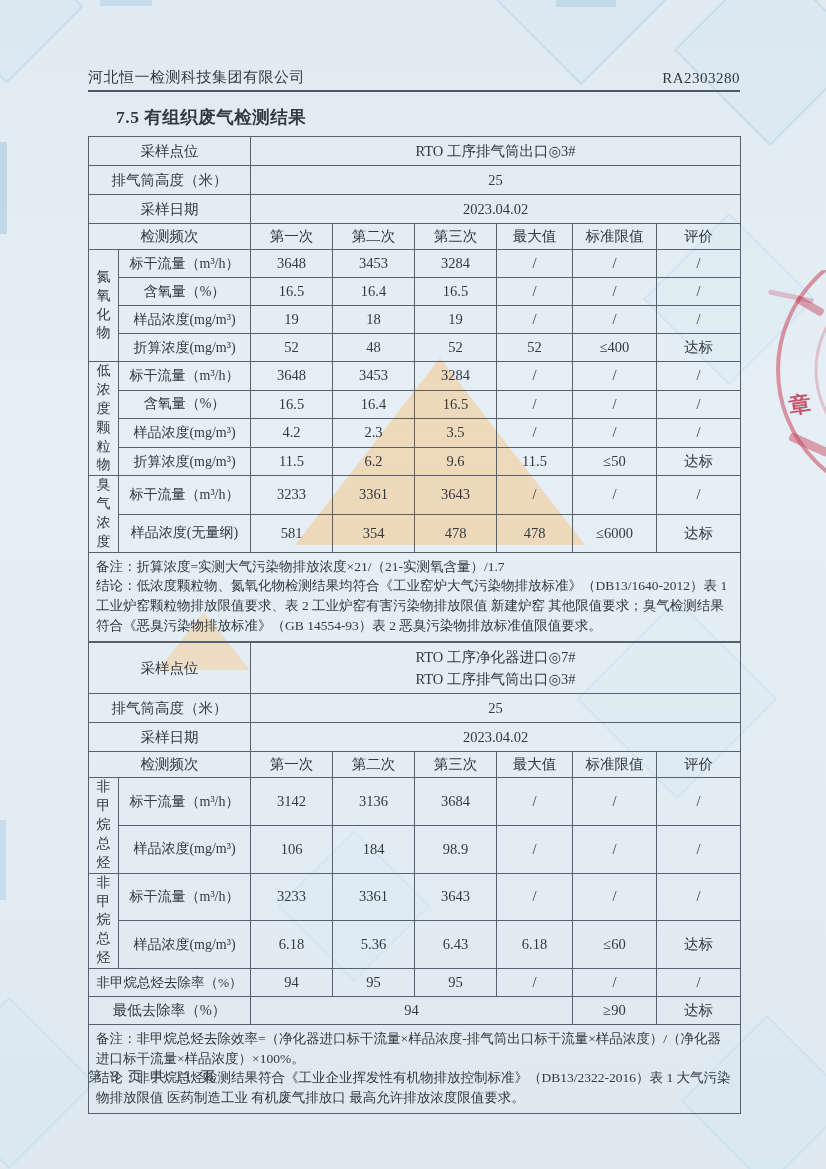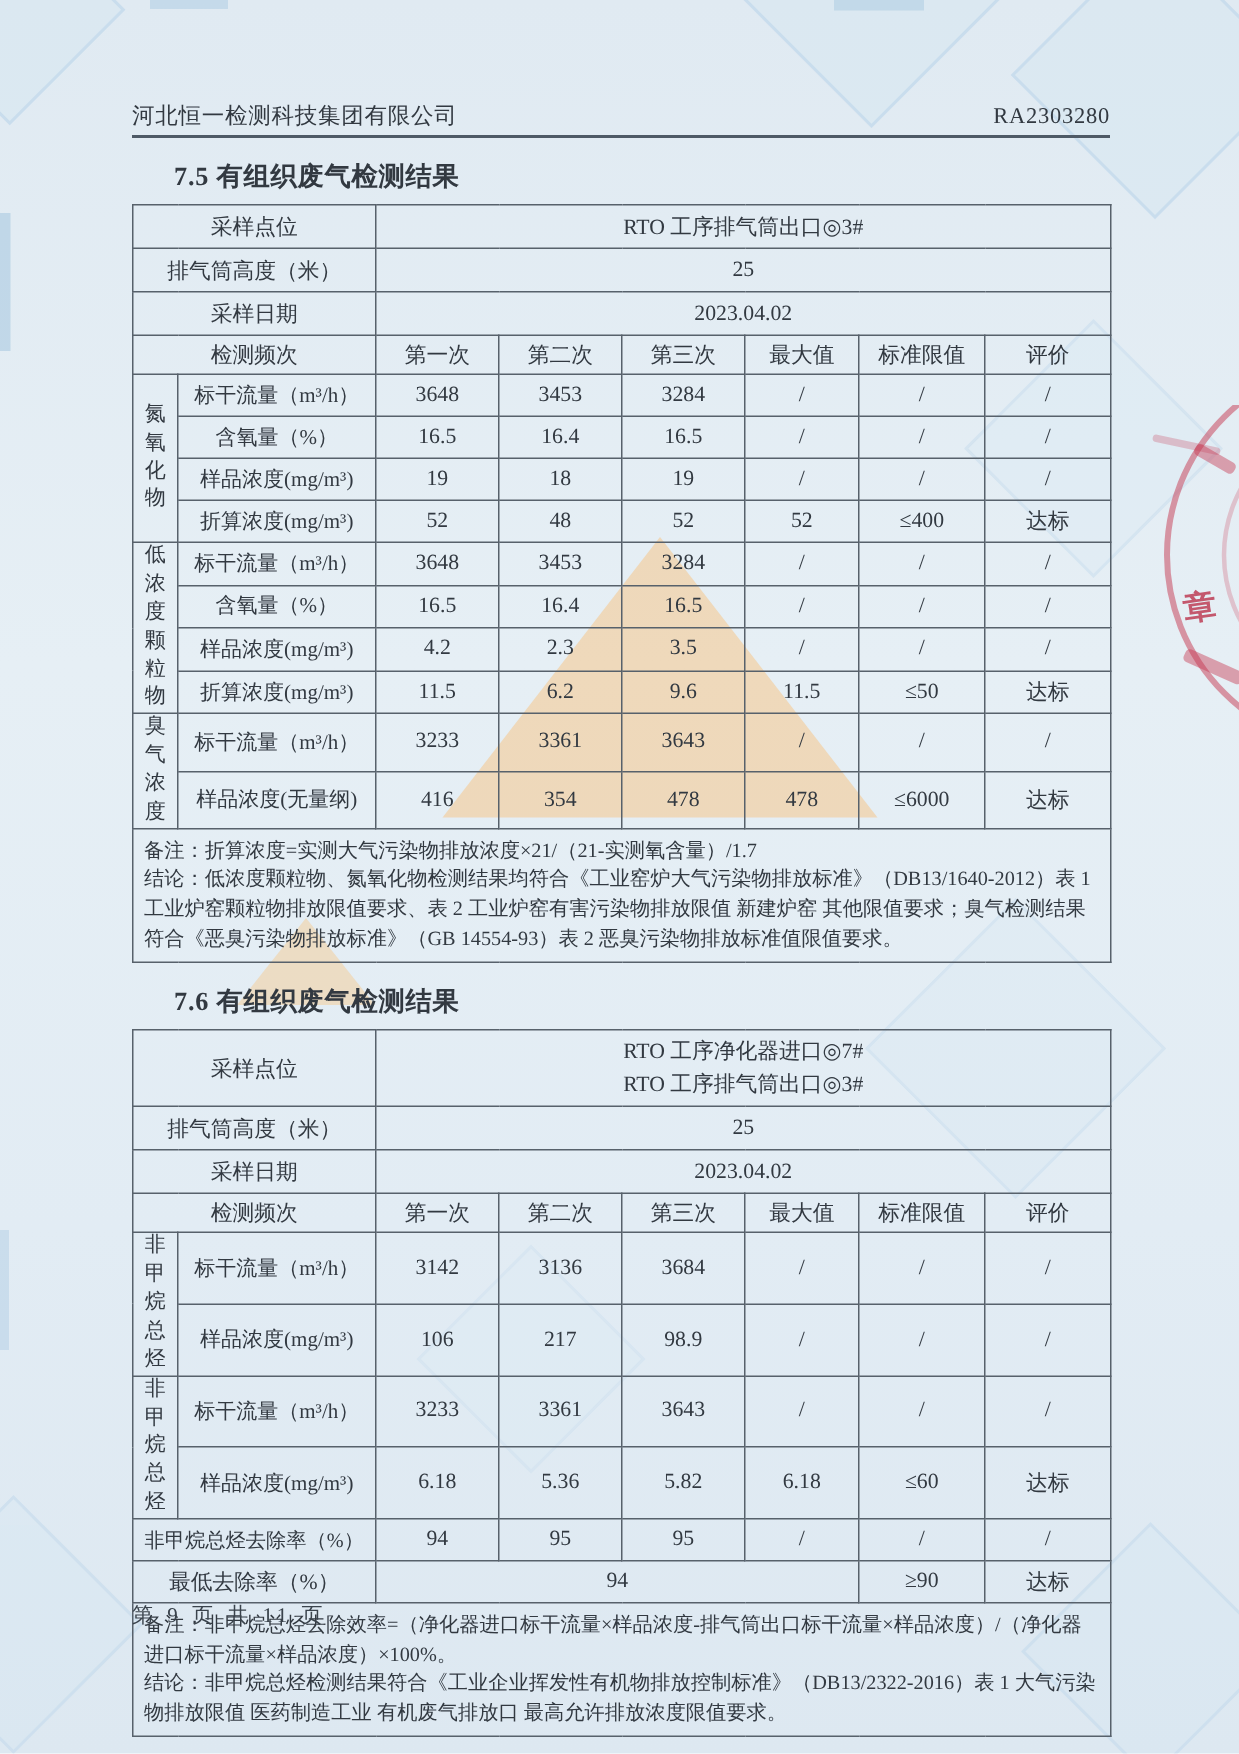--- a/index.html
+++ b/index.html
@@ -198,38 +198,37 @@
         <td class="prm">标干流量（m³/h）</td>
         <td>3233</td>
         <td>3361</td>
         <td>3643</td>
         <td>/</td>
         <td>/</td>
         <td>/</td>
       </tr>
       <tr class="r-data">
         <td class="prm">样品浓度(无量纲)</td>
-        <td>416</td>
+        <td>581</td>
         <td>354</td>
         <td>478</td>
         <td>478</td>
         <td>≤6000</td>
         <td>达标</td>
       </tr>
 
       <tr>
         <td colspan="8" class="notes">
           <div>备注：折算浓度=实测大气污染物排放浓度×21/（21-实测氧含量）/1.7</div>
           <div>结论：低浓度颗粒物、氮氧化物检测结果均符合《工业窑炉大气污染物排放标准》（DB13/1640-2012）表 1 工业炉窑颗粒物排放限值要求、表 2 工业炉窑有害污染物排放限值 新建炉窑 其他限值要求；臭气检测结果符合《恶臭污染物排放标准》（GB 14554-93）表 2 恶臭污染物排放标准值限值要求。</div>
         </td>
       </tr>
     </tbody>
       </table>
 
-    <div class="section-title">7.6 有组织废气检测结果</div>
 
     <table>
       <colgroup>
         <col style="width:30px">
           <col style="width:132px">
           <col style="width:82px">
           <col style="width:82px">
         <col style="width:82px">
           <col style="width:76px">
           <col style="width:84px">
@@ -267,41 +266,41 @@
         <td>3142</td>
         <td>3136</td>
         <td>3684</td>
         <td>/</td>
         <td>/</td>
         <td>/</td>
       </tr>
       <tr class="r-data">
         <td class="prm">样品浓度(mg/m³)</td>
         <td>106</td>
-        <td>217</td>
+        <td>184</td>
         <td>98.9</td>
         <td>/</td>
         <td>/</td>
         <td>/</td>
       </tr>
       <tr class="r-data">
         <td rowspan="2" class="grp">非甲烷总烃</td>
         <td class="prm">标干流量（m³/h）</td>
         <td>3233</td>
         <td>3361</td>
         <td>3643</td>
         <td>/</td>
         <td>/</td>
         <td>/</td>
       </tr>
       <tr class="r-data">
         <td class="prm">样品浓度(mg/m³)</td>
         <td>6.18</td>
         <td>5.36</td>
-        <td>5.82</td>
+        <td>6.43</td>
         <td>6.18</td>
         <td>≤60</td>
         <td>达标</td>
       </tr>
 
       <tr class="r-data">
         <td colspan="2" class="tight">非甲烷总烃去除率（%）</td>
         <td>94</td>
         <td>95</td>
         <td>95</td>

